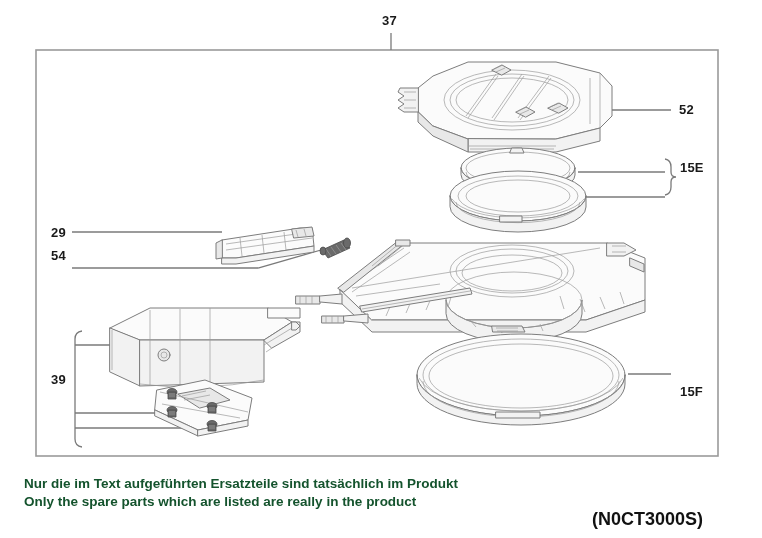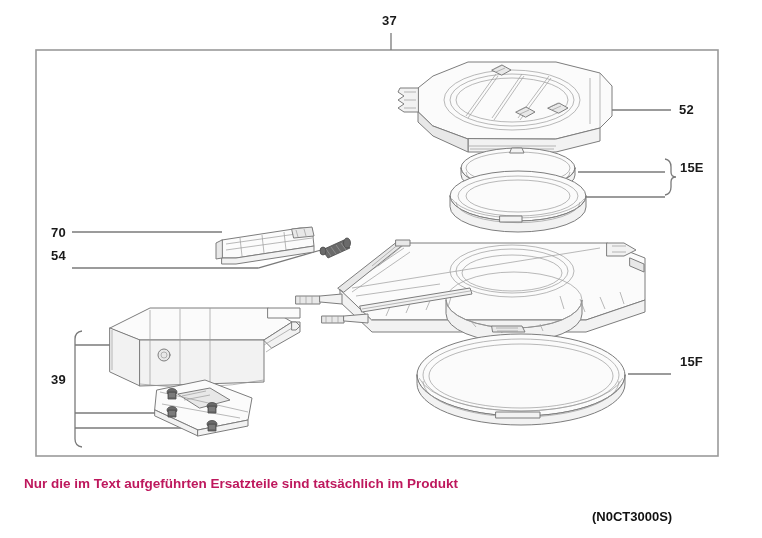--- a/index.html
+++ b/index.html
@@ -33,27 +33,27 @@
     font-weight: bold;
     color: #1a1a1a;
     white-space: nowrap;
     letter-spacing: 0.2px;
   }
   .caption {
     position: absolute;
     font-family: "Liberation Sans", sans-serif;
     font-size: 13.5px;
     font-weight: bold;
-    color: #be185d;
+    color: #14532d;
     white-space: nowrap;
   }
   .code {
     position: absolute;
     font-family: "Liberation Sans", sans-serif;
-    font-size: 13px;
+    font-size: 18px;
     font-weight: bold;
     color: #111111;
     white-space: nowrap;
   }
 </style>
 </head>
 <body>
 
 <div id="page">
 
@@ -281,26 +281,27 @@
     </g>
 
   </svg>
 
   <div class="label" style="left:382px; top:13px;">37</div>
 
   <div class="label" style="left:679px; top:102px;">52</div>
 
   <div class="label" style="left:680px; top:160px;">15E</div>
 
-  <div class="label" style="left:680px; top:354px;">15F</div>
-
-  <div class="label" style="left:51px; top:225px;">70</div>
+  <div class="label" style="left:680px; top:384px;">15F</div>
+
+  <div class="label" style="left:51px; top:225px;">29</div>
 
   <div class="label" style="left:51px; top:248px;">54</div>
 
   <div class="label" style="left:51px; top:372px;">39</div>
 
   <div class="caption" style="left:24px; top:476px;">Nur die im Text aufgeführten Ersatzteile sind tatsächlich im Produkt</div>
 
+  <div class="caption" style="left:24px; top:494px;">Only the spare parts which are listed are really in the product</div>
 
   <div class="code" style="left:592px; top:509px;">(N0CT3000S)</div>
 
 </div>
 
 </body></html>

